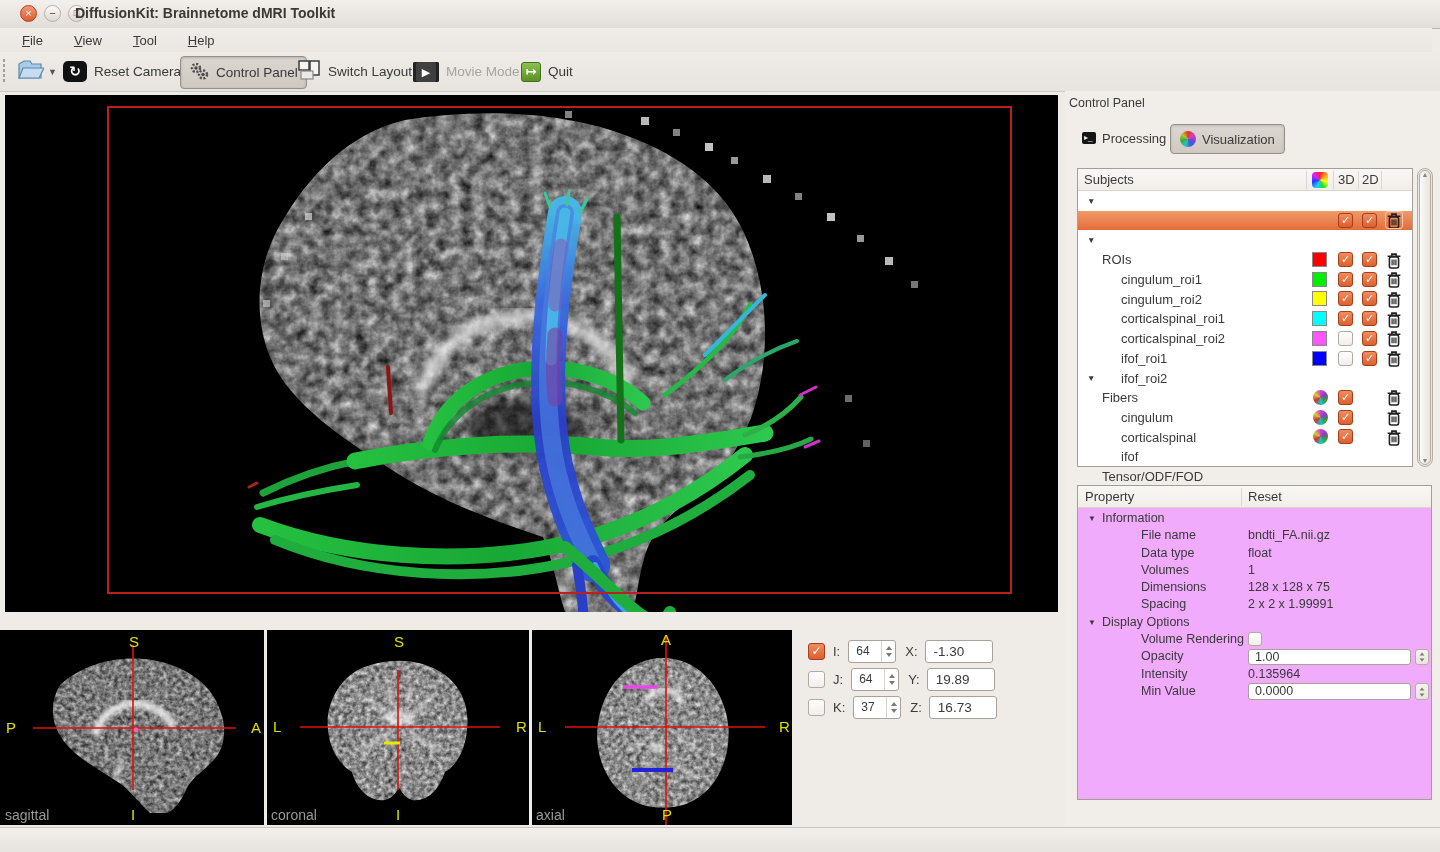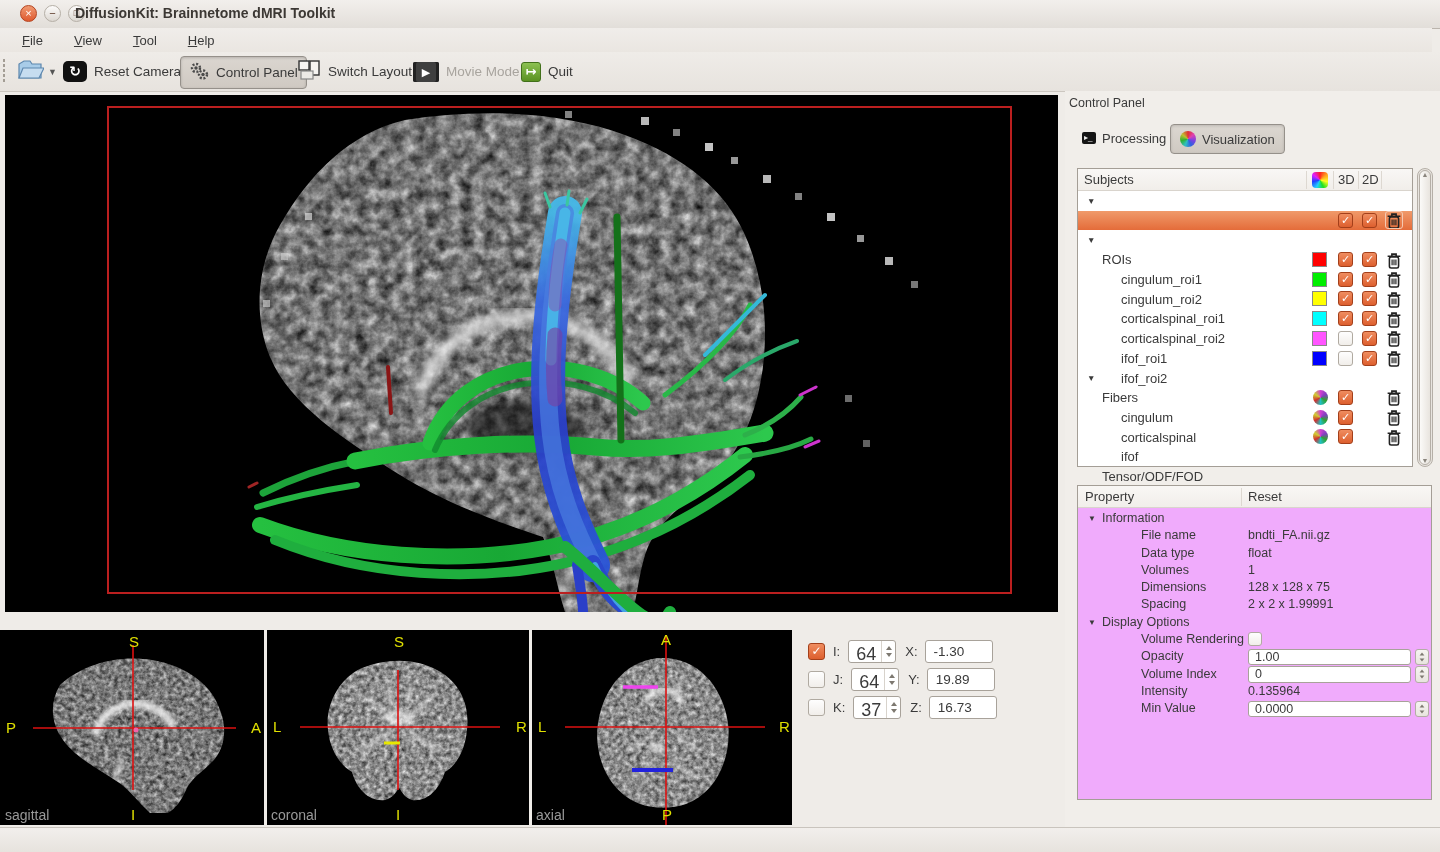--- a/index.html
+++ b/index.html
@@ -46,21 +46,21 @@
   
   #coords{left:800px;top:630px;width:265px;height:195px;}
   .crow{position:absolute;left:8px;height:22px;display:flex;align-items:center;}
   .cb{width:17px;height:17px;border-radius:3px;border:1px solid #b0aaa1;box-sizing:border-box;
     background:linear-gradient(#fefefe,#f1eeea);}
   .cb.on{background:linear-gradient(#ef8d60,#dd5f2e);border-color:#a33f1a;color:#fff;
     text-align:center;line-height:14px;font-size:12px;font-weight:bold;}
   .crow .axlab{font-size:13px;color:#3a3a3a;}
   .spinbox{display:flex;margin:0 0 0 8px;width:48px;height:23px;background:#fff;
     border:1px solid #a8a29a;border-radius:3px;box-sizing:border-box;}
-  .spinbox .val{flex:1;padding:3px 0 0 7px;font-size:18px;}
+  .spinbox .val{flex:1;padding:3px 0 0 7px;font-size:12px;}
   .spin-btns{width:13px;display:flex;flex-direction:column;align-items:center;justify-content:center;gap:3px;
     border-left:1px solid #d8d3cc;}
   .tri-up{width:0;height:0;border-left:3.5px solid transparent;border-right:3.5px solid transparent;border-bottom:4.5px solid #7d7870;}
   .tri-dn{width:0;height:0;border-left:3.5px solid transparent;border-right:3.5px solid transparent;border-top:4.5px solid #7d7870;}
   .cfield{margin-left:7px;width:68px;height:23px;background:#fff;border:1px solid #a8a29a;border-radius:3px;
     box-sizing:border-box;padding:3px 0 0 8px;font-size:13.5px;}
   
   #rpanel{left:1065px;top:91px;width:375px;height:737px;background:#f1eeea;}
   #cp-title{position:absolute;left:4px;top:5px;font-size:12.5px;color:#3a3a3a;}
   .tab{position:absolute;display:flex;align-items:center;gap:6px;font-size:13px;color:#3a3a3a;height:28px;padding:0 9px;}
@@ -650,28 +650,20 @@
         </div>
         <div class="p-row">
           <span class="p-label">Opacity</span>
           <span class="p-spinval">1.00</span>
           <span class="p-spinbtn">
             <span class="tri-up"></span>
             <span class="tri-dn"></span>
           </span>
         </div>
         <div class="p-row">
-          <span class="p-label">Volume Index</span>
-          <span class="p-spinval">0</span>
-          <span class="p-spinbtn">
-            <span class="tri-up"></span>
-            <span class="tri-dn"></span>
-          </span>
-        </div>
-        <div class="p-row">
           <span class="p-label">Intensity</span>
           <span class="p-value">0.135964</span>
         </div>
         <div class="p-row">
           <span class="p-label">Min Value</span>
           <span class="p-spinval">0.0000</span>
           <span class="p-spinbtn">
             <span class="tri-up"></span>
             <span class="tri-dn"></span>
           </span>

